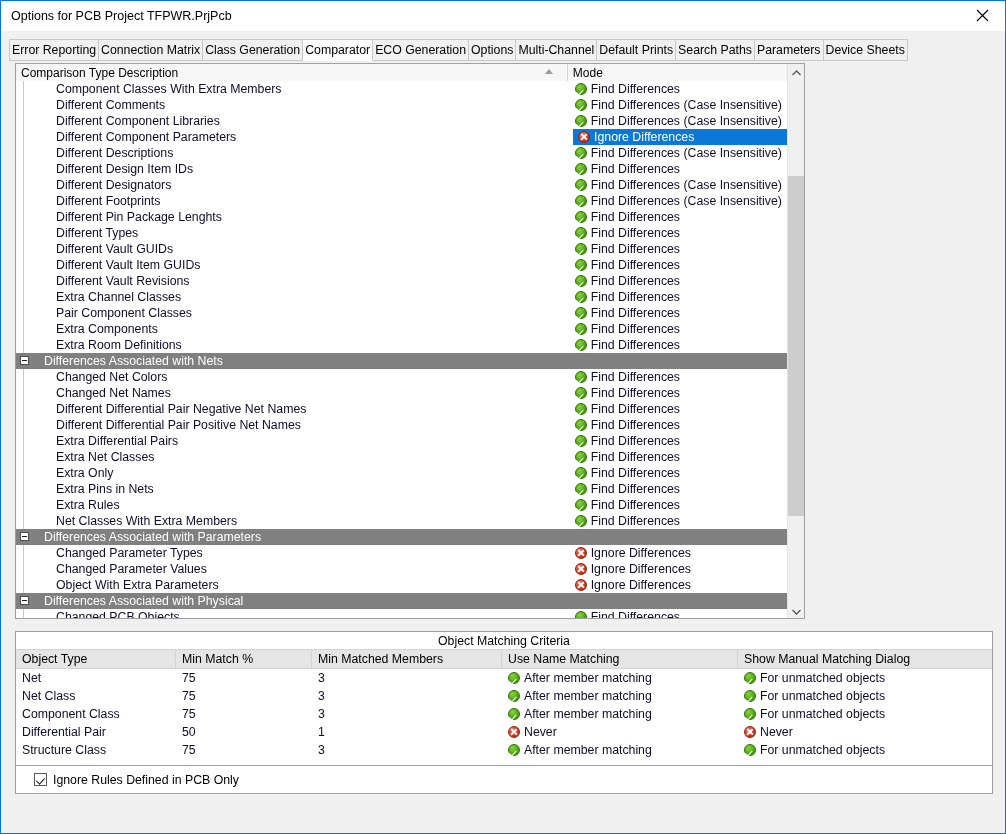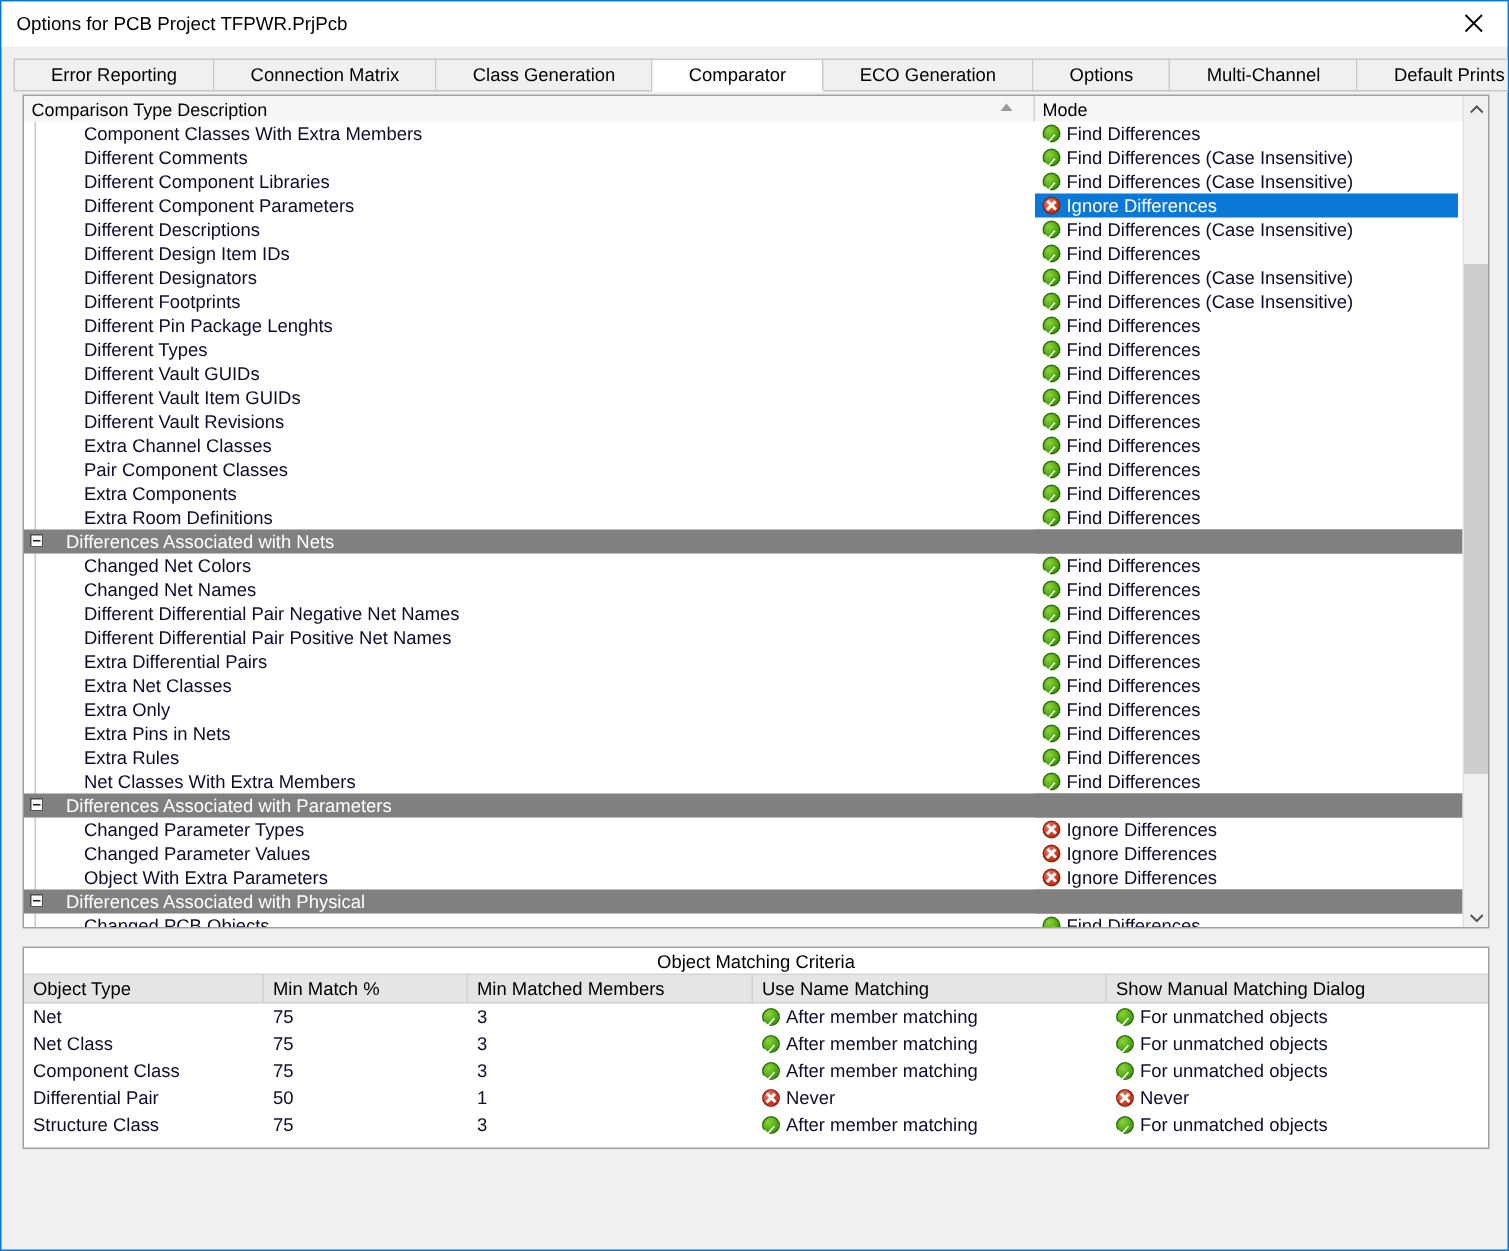--- a/index.html
+++ b/index.html
@@ -45,21 +45,21 @@
 
   
   .tabstrip {
     position: absolute; left: 8px; top: 38px;
     width: 990px; height: 22px;
     display: flex; align-items: stretch;
     white-space: nowrap;
   }
   .tab {
     height: 22px;
-    padding: 0 24px;
+    padding: 0 2px;
     display: flex; align-items: center;
     background: #f0f0f0;
     border: 1px solid #c8c8c8;
     border-left: none;
     font-size: 12.3px;
     color: #000;
     cursor: default;
     flex: 0 0 auto;
   }
   .tab:first-child { border-left: 1px solid #c8c8c8; }
@@ -67,21 +67,21 @@
     background: #ffffff;
     border-bottom-color: #ffffff;
     position: relative;
     z-index: 3;
   }
 
   
   .tree-panel {
     position: absolute;
     left: 14px; top: 62px;
-    width: 978px; height: 556px;
+    width: 790px; height: 556px;
     background: #ffffff;
     border: 1px solid #a0a0a0;
     overflow: hidden;
   }
   .tree-header {
     position: relative;
     height: 17px;
     display: flex;
     background: #f6f6f6;
     border-bottom: 1px solid #d3d3d3;
@@ -831,20 +831,24 @@
             <span>After member matching</span>
           </div>
           <div class="mc c5">
             <span class="ico ok"></span>
             <span>For unmatched objects</span>
           </div>
         </div>
       </div>
   </div>
 
+  <div class="check-panel">
+    <div class="chk checked"></div>
+    <div class="check-label">Ignore Rules Defined in PCB Only</div>
+  </div>
 
   <div class="btn btn-defaults">
     <span><span>Set To Installation </span><span class="ul">D</span><span>efaults</span></span>
   </div>
   <div class="btn btn-ok">OK</div>
   <div class="btn btn-cancel">Cancel</div>
 
 </div>
 
 </body></html>

